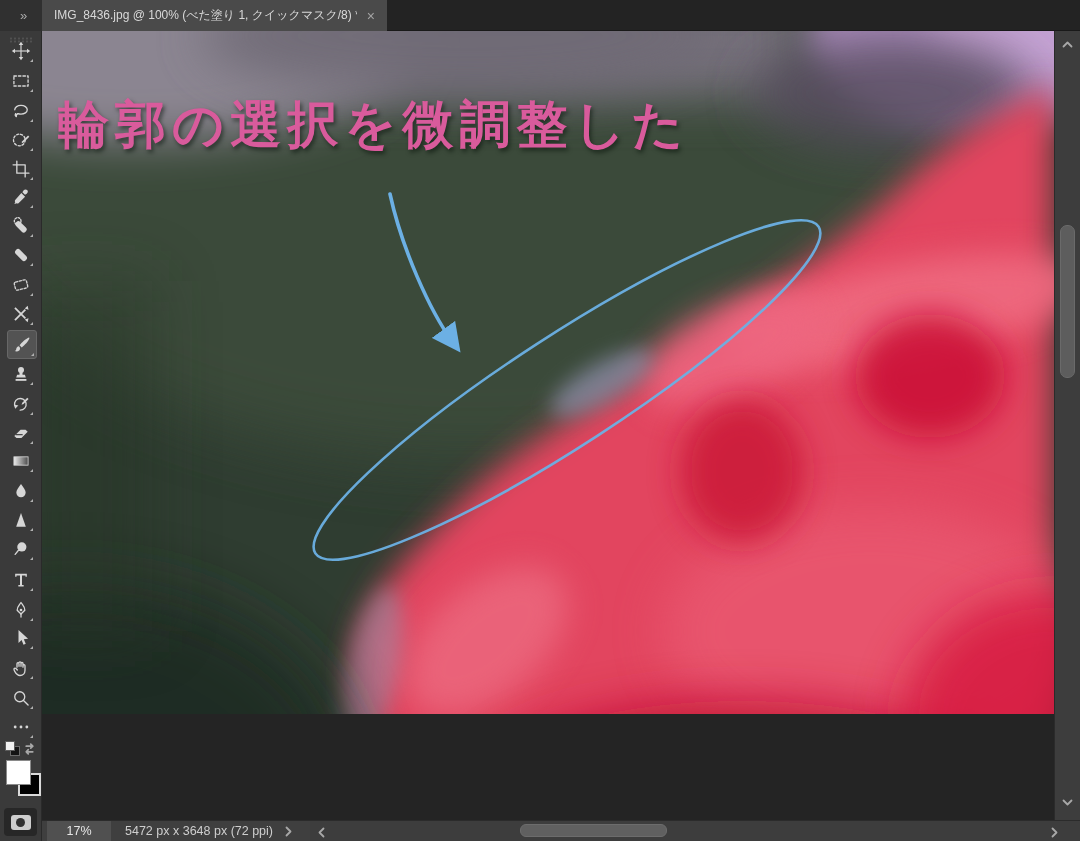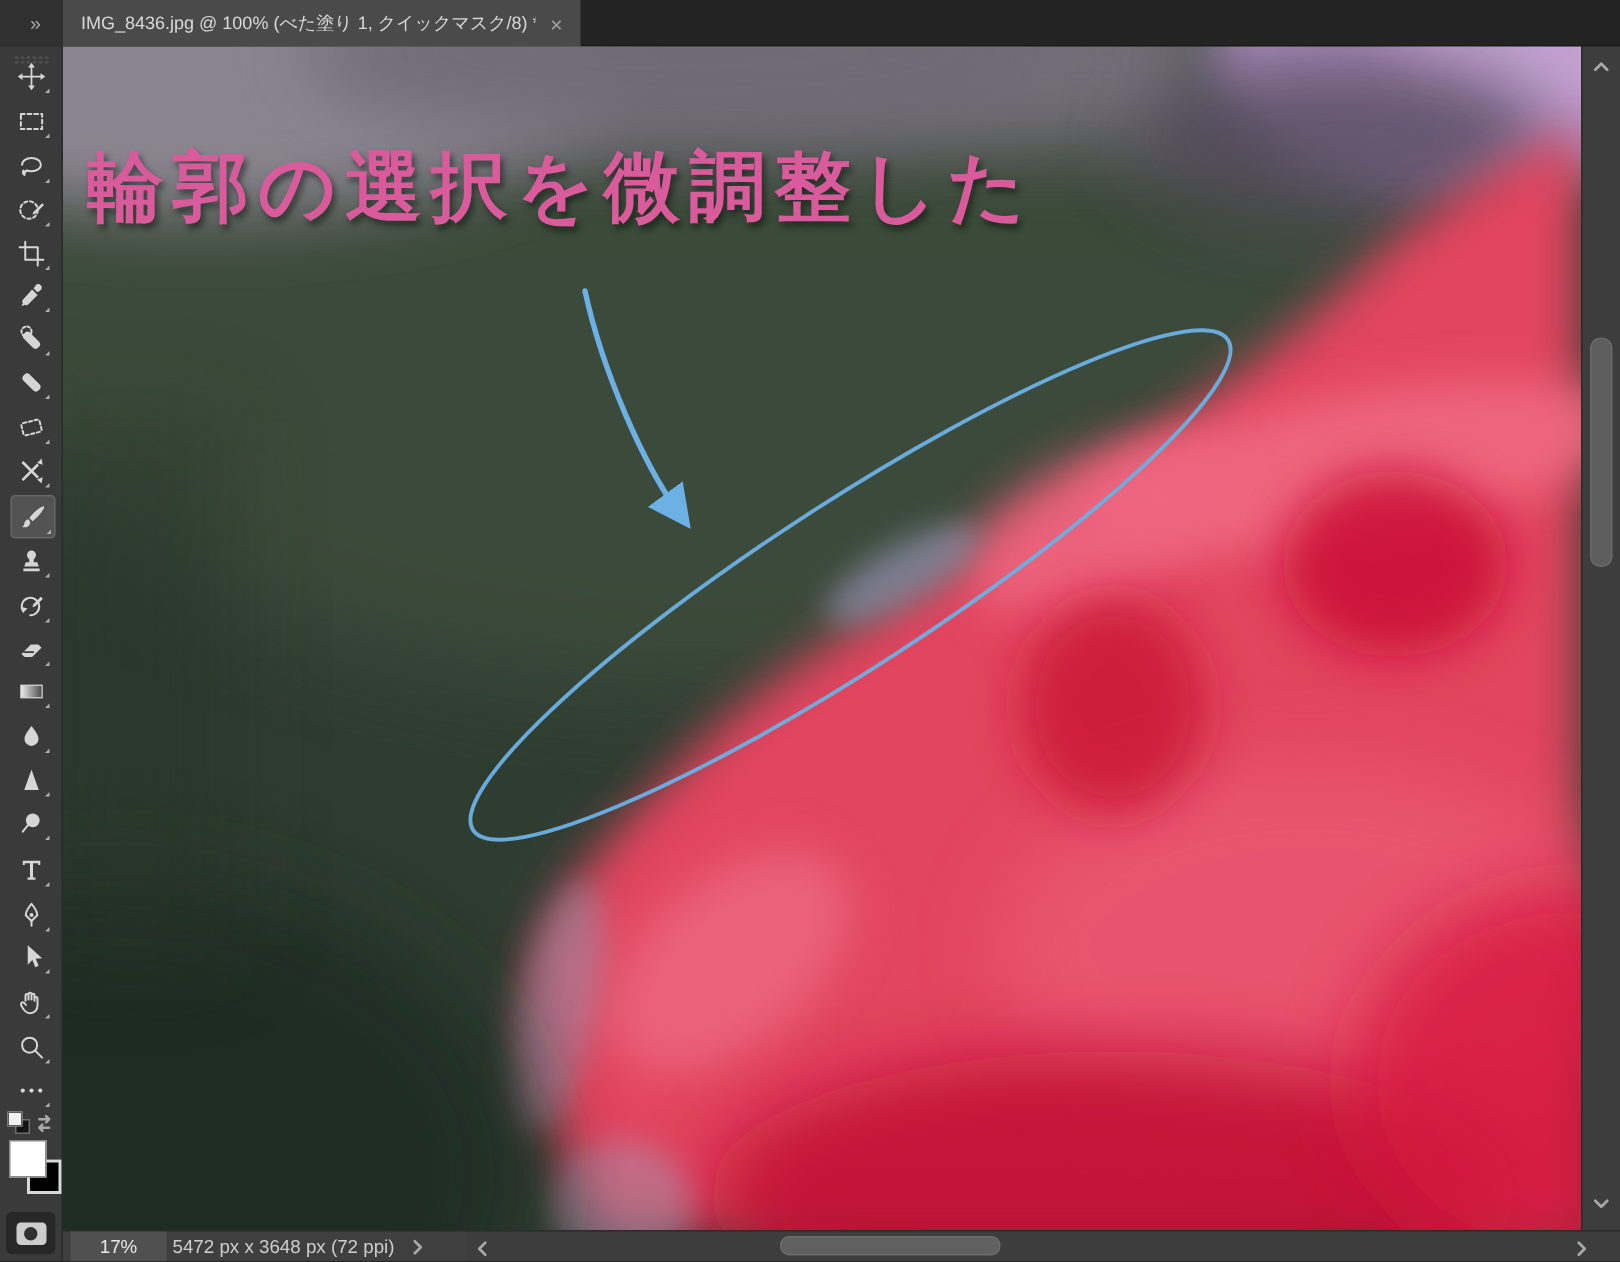--- a/index.html
+++ b/index.html
@@ -35,35 +35,35 @@
   .swap-icon{position:absolute;right:0;top:0;}
   .swatches{position:absolute;top:729px;left:5px;width:38px;height:42px;}
   .fg-swatch{position:absolute;left:1px;top:0;width:23px;height:23px;background:#ffffff;border:1px solid #8a8a8a;z-index:2;}
   .bg-swatch{position:absolute;left:13px;top:13px;width:23px;height:23px;background:#000000;border:2px solid #d9d9d9;box-sizing:border-box;z-index:1;}
   .qm{position:absolute;top:777px;left:4px;width:33px;height:28px;background:#272727;border-radius:4px;
       display:flex;align-items:center;justify-content:center;}
   .qm-inner{width:20px;height:15px;background:#cdcdcd;border-radius:3px;display:flex;align-items:center;justify-content:center;}
   .qm-dot{width:9px;height:9px;border-radius:50%;background:#313131;}
 
   
-  .canvas{position:absolute;left:42px;top:31px;width:1012px;height:789px;background:#2f3d31;overflow:hidden;}
+  .canvas{position:absolute;left:42px;top:31px;width:1012px;height:683px;background:#2f3d31;overflow:hidden;}
   .photo,.overlay{position:absolute;left:0;top:0;}
   .annotation-text{position:absolute;left:16px;top:60px;font-size:51px;font-weight:bold;letter-spacing:6px;
                    color:#d95b9c;white-space:nowrap;text-shadow:2px 3px 4px rgba(8,18,10,.55);}
 
   
   .vscroll{position:absolute;left:1054px;top:31px;width:26px;height:789px;background:#3d3d3d;border-left:1px solid #2b2b2b;box-sizing:border-box;}
   .vs-up{position:absolute;left:7px;top:10px;}
   .vs-down{position:absolute;left:7px;bottom:14px;}
   .vs-thumb{position:absolute;left:5px;top:194px;width:15px;height:153px;background:#5d5d5d;border:1px solid #6a6a6a;border-radius:7px;box-sizing:border-box;}
   .statusbar{position:absolute;left:42px;top:820px;width:268px;height:21px;background:#3f3f3f;border-top:1px solid #2b2b2b;
              display:flex;align-items:center;box-sizing:border-box;}
   .zoomfield{margin-left:5px;width:64px;height:100%;background:#505050;color:#e6e6e6;font-size:12.5px;
              display:flex;align-items:center;justify-content:center;}
-  .docinfo{color:#cecece;font-size:12.5px;margin-left:4px;white-space:nowrap;}
+  .docinfo{color:#cecece;font-size:12.5px;margin-left:14px;white-space:nowrap;}
   .status-chevron{margin-left:12px;}
   .hscroll{position:absolute;left:310px;top:820px;width:770px;height:21px;background:#3d3d3d;border-top:1px solid #2b2b2b;box-sizing:border-box;}
   .hs-left{position:absolute;left:8px;top:6px;}
   .hs-right{position:absolute;right:22px;top:6px;}
   .hs-thumb{position:absolute;left:210px;top:3px;width:147px;height:13px;background:#606060;border:1px solid #6c6c6c;border-radius:6px;box-sizing:border-box;}
   .chev{stroke:#a8a8a8;stroke-width:1.8;fill:none;stroke-linecap:round;stroke-linejoin:round;}
 </style>
 </head>
 <body>
 

